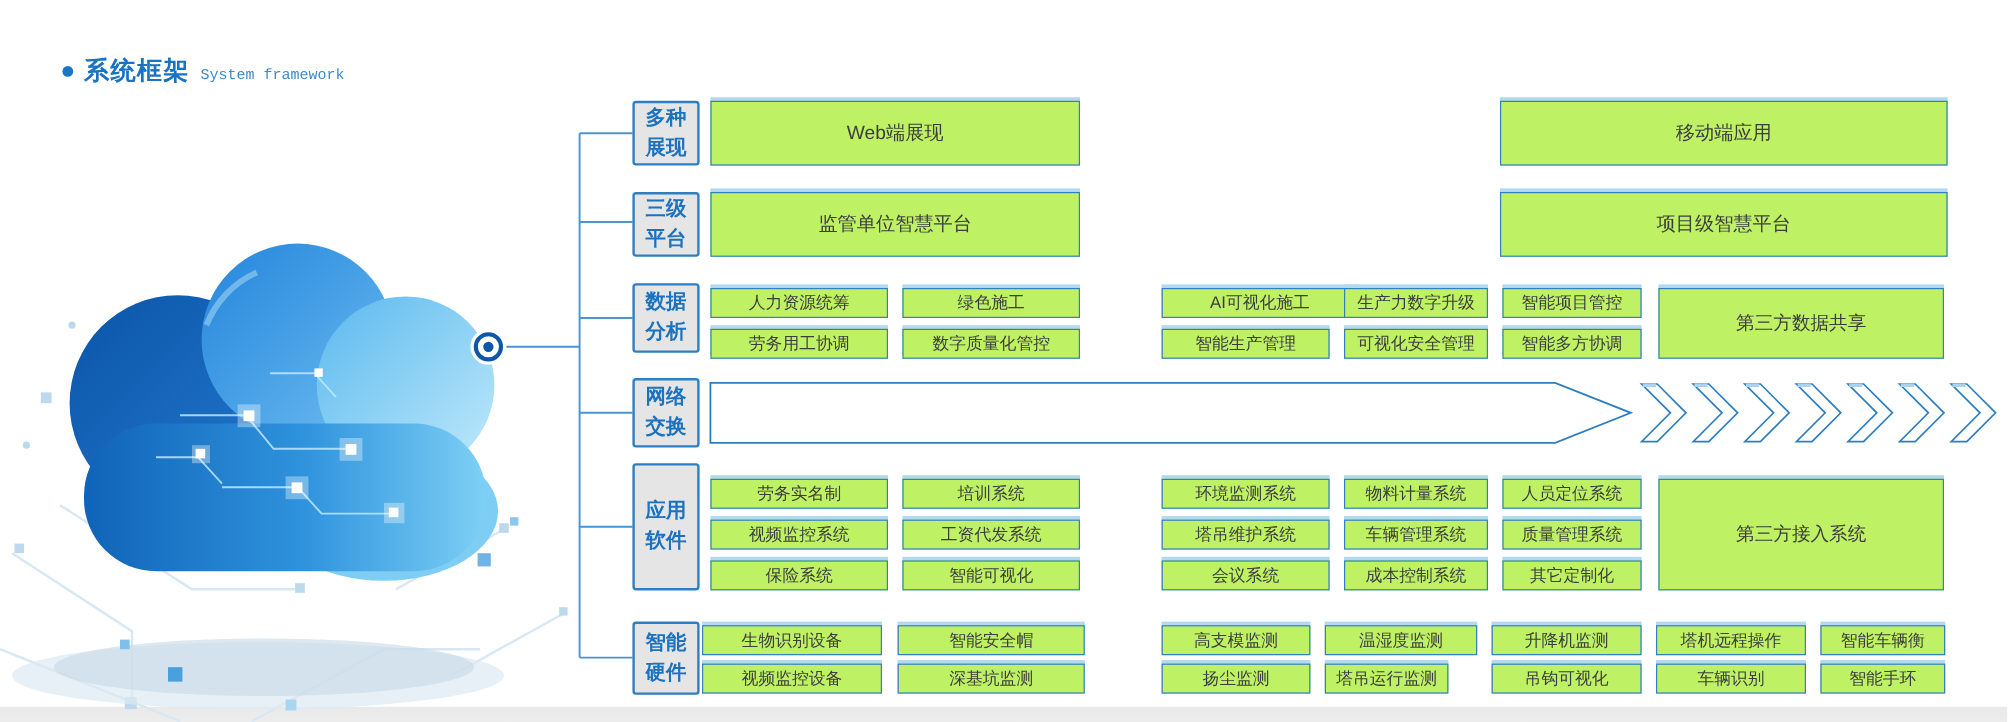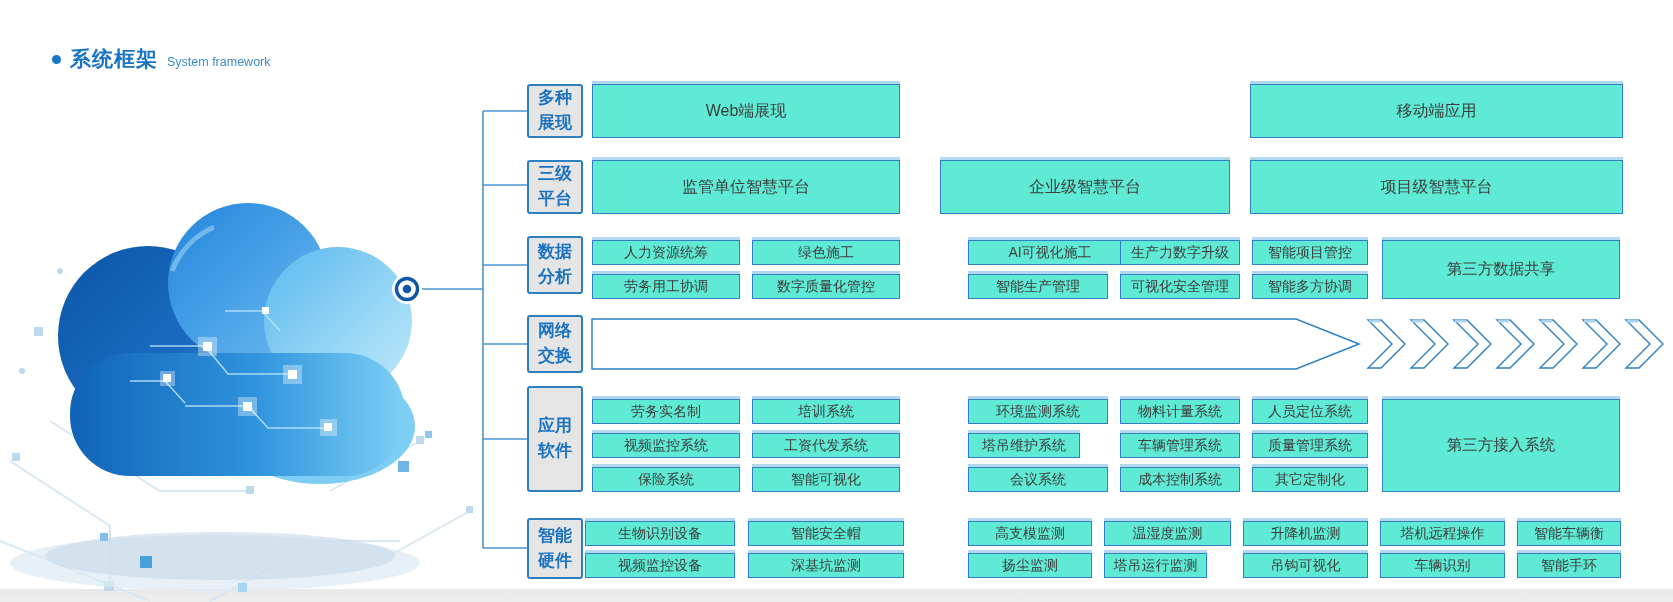--- a/index.html
+++ b/index.html
@@ -2,27 +2,27 @@
 <html><head>
 <meta charset="utf-8">
 <style>
   html,body{margin:0;padding:0;background:#fff;}
   .canvas{position:relative;width:1673px;height:602px;background:#ffffff;overflow:hidden;
           font-family:"Liberation Sans","DejaVu Sans",sans-serif;margin-top:31px;}
   
   .title{position:absolute;left:52px;top:14px;display:flex;align-items:baseline;gap:9px;}
   .dot{width:9px;height:9px;border-radius:50%;background:#1777c5;align-self:center;}
   .t-zh{font-size:21px;font-weight:bold;color:#1873c3;letter-spacing:1px;}
-  .t-en{font-size:12.5px;color:#3b8ccb;}
+  .t-en{font-size:12.5px;color:#3b8ccb;font-family:Liberation Mono, monospace;}
   
   .cat{position:absolute;left:527px;width:56px;border:2px solid #2e7fc1;border-radius:3px;background:#e5e5e5;
        color:#1b72bf;font-weight:bold;font-size:17px;line-height:1.45;display:flex;align-items:center;
        justify-content:center;text-align:center;white-space:pre-line;box-sizing:border-box;}
   
-  .bx{position:absolute;background:#5eead4;border:1px solid #3181c2;box-shadow:0 -3px 0 #b3d8f1;
+  .bx{position:absolute;background:#bef264;border:1px solid #3181c2;box-shadow:0 -3px 0 #b3d8f1;
       display:flex;align-items:center;justify-content:center;color:#3d3d3d;box-sizing:border-box;
       text-align:center;}
   .lg{font-size:16px;}
   .sm{font-size:14px;height:25px;}
   
   .bandtext{position:absolute;left:592px;top:288px;width:706px;height:50px;display:flex;align-items:center;
             justify-content:center;gap:85px;font-size:17px;color:#4a4a4a;letter-spacing:.5px;}
   .layer{position:absolute;left:0;top:0;}
   .bottom-strip{position:absolute;left:0;top:558px;width:1673px;height:44px;
                 background:linear-gradient(#e9e9e9,#f5f5f5);}
@@ -173,21 +173,20 @@
 交换</div>
   <div class="cat" style="top:355px;height:106px">应用
 软件</div>
   <div class="cat" style="top:487px;height:61px">智能
 硬件</div>
 
   <div class="bx lg" style="left:592px;top:53px;width:308px;height:54px">Web端展现</div>
   <div class="bx lg" style="left:1250px;top:53px;width:373px;height:54px">移动端应用</div>
 
   <div class="bx lg" style="left:592px;top:129px;width:308px;height:54px">监管单位智慧平台</div>
-  <div class="bx lg" style="left:940px;top:129px;width:290px;height:54px">企业级智慧平台</div>
   <div class="bx lg" style="left:1250px;top:129px;width:373px;height:54px">项目级智慧平台</div>
 
   <div class="bx sm" style="left:592px;top:209px;width:148px">人力资源统筹</div>
   <div class="bx sm" style="left:752px;top:209px;width:148px">绿色施工</div>
   <div class="bx sm" style="left:968px;top:209px;width:164px">AI可视化施工</div>
   <div class="bx sm" style="left:1120px;top:209px;width:120px">生产力数字升级</div>
   <div class="bx sm" style="left:1252px;top:209px;width:116px">智能项目管控</div>
   <div class="bx sm" style="left:592px;top:243px;width:148px">劳务用工协调</div>
   <div class="bx sm" style="left:752px;top:243px;width:148px">数字质量化管控</div>
   <div class="bx sm" style="left:968px;top:243px;width:140px">智能生产管理</div>
@@ -196,21 +195,21 @@
   <div class="bx lg" style="left:1382px;top:209px;width:238px;height:59px;font-size:15.5px">第三方数据共享</div>
 
 
   <div class="bx sm" style="left:592px;top:368px;width:148px">劳务实名制</div>
   <div class="bx sm" style="left:752px;top:368px;width:148px">培训系统</div>
   <div class="bx sm" style="left:968px;top:368px;width:140px">环境监测系统</div>
   <div class="bx sm" style="left:1120px;top:368px;width:120px">物料计量系统</div>
   <div class="bx sm" style="left:1252px;top:368px;width:116px">人员定位系统</div>
   <div class="bx sm" style="left:592px;top:402px;width:148px">视频监控系统</div>
   <div class="bx sm" style="left:752px;top:402px;width:148px">工资代发系统</div>
-  <div class="bx sm" style="left:968px;top:402px;width:112px">塔吊维护系统</div>
+  <div class="bx sm" style="left:968px;top:402px;width:140px">塔吊维护系统</div>
   <div class="bx sm" style="left:1120px;top:402px;width:120px">车辆管理系统</div>
   <div class="bx sm" style="left:1252px;top:402px;width:116px">质量管理系统</div>
   <div class="bx sm" style="left:592px;top:436px;width:148px">保险系统</div>
   <div class="bx sm" style="left:752px;top:436px;width:148px">智能可视化</div>
   <div class="bx sm" style="left:968px;top:436px;width:140px">会议系统</div>
   <div class="bx sm" style="left:1120px;top:436px;width:120px">成本控制系统</div>
   <div class="bx sm" style="left:1252px;top:436px;width:116px">其它定制化</div>
   <div class="bx lg" style="left:1382px;top:368px;width:238px;height:93px;font-size:15.5px">第三方接入系统</div>
 
   <div class="bx sm" style="left:585px;top:490px;width:150px">生物识别设备</div>

